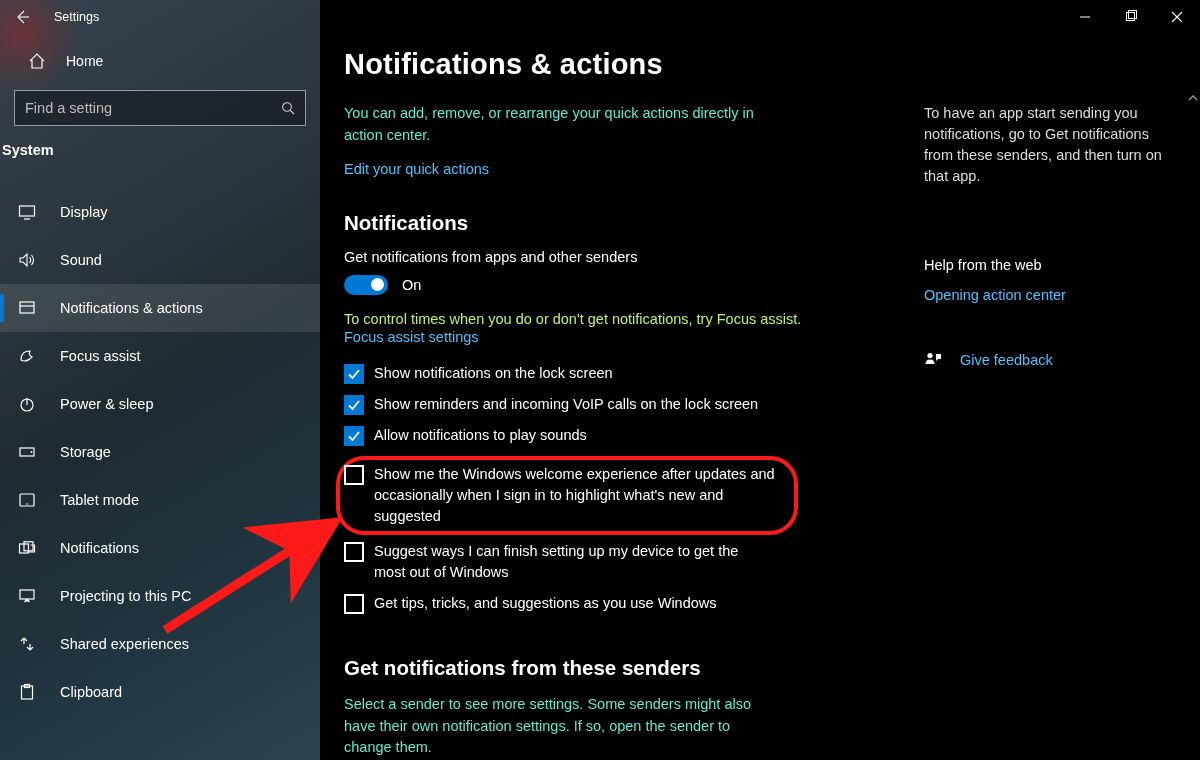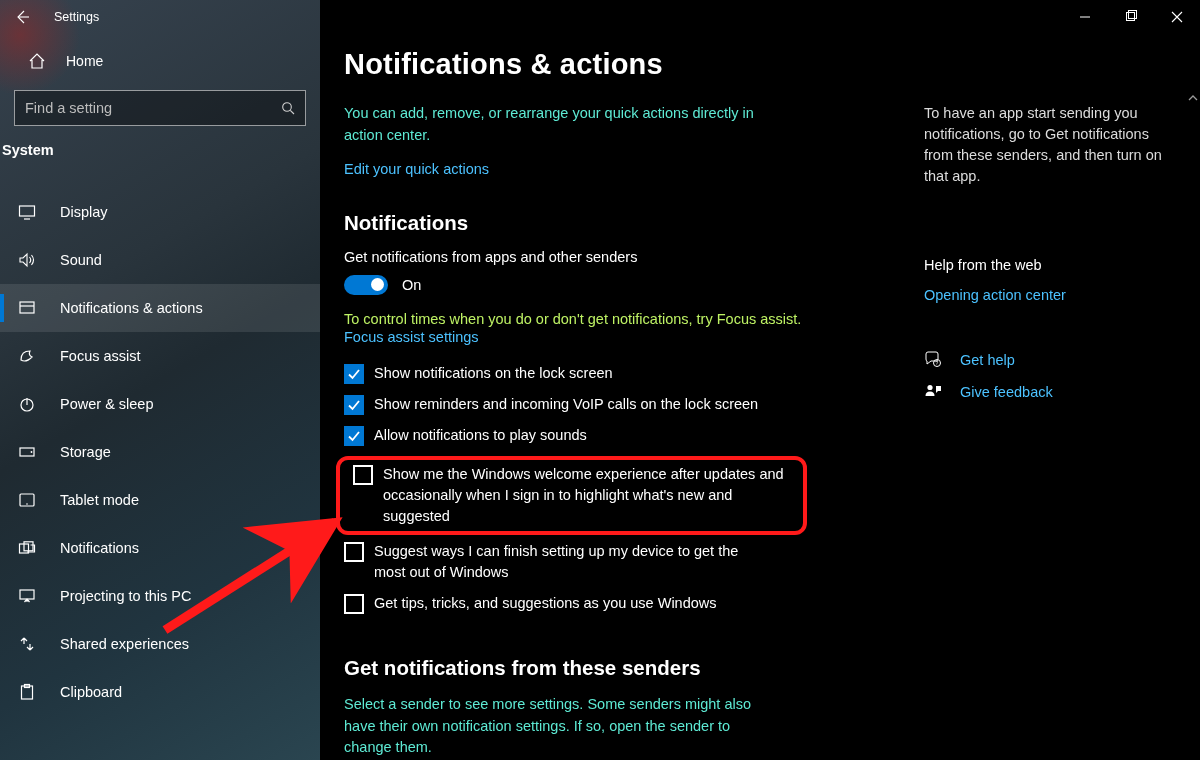--- a/index.html
+++ b/index.html
@@ -196,22 +196,22 @@
   }
   .check-list { margin-top: 18px; }
   .check-row {
     display: flex;
     align-items: flex-start;
     margin-bottom: 10px;
     max-width: 420px;
   }
   .check-row.highlighted {
     border: 4px solid #ff1a1a;
-    border-radius: 12px;
-    padding: 4px 10px 4px 13px;
+    border-radius: 28px;
+    padding: 4px 10px 4px 4px;
     margin-left: -8px;
     margin-top: 0px;
     margin-bottom: 6px;
     max-width: 440px;
   }
   .chk {
     width: 20px; height: 20px;
     box-sizing: border-box;
     display: flex; align-items: center; justify-content: center;
     margin-right: 10px;
@@ -490,30 +490,20 @@
     <div class="col-right">
       <div class="tip-block">To have an app start sending you notifications, go to Get notifications from these senders, and then turn on that app.</div>
 
       <div class="help-header" style="margin-top:70px">Help from the web</div>
       <a class="link">Opening action center</a>
 
       <div style="height:48px"></div>
       <div class="right-link-row">
         <span class="icon">
           <svg width="18" height="18" viewBox="0 0 18 18">
-              <path d="M2 3 Q2 1 4 1 H12 Q14 1 14 3 V8 Q14 10 12 10 H7 L3 13 V10 Q2 10 2 8 Z" stroke="#fff" stroke-width="1" fill="none"></path>
-              <circle cx="13" cy="12" r="3.5" stroke="#fff" stroke-width="1" fill="none"></circle>
-              <text x="13" y="14.2" text-anchor="middle" font-size="5" fill="#fff">?</text>
-            </svg>
-        </span>
-        <a class="link">Get help</a>
-      </div>
-      <div class="right-link-row">
-        <span class="icon">
-          <svg width="18" height="18" viewBox="0 0 18 18">
               <circle cx="6" cy="4.5" r="2.6" fill="#fff"></circle>
               <path d="M1.5 13 Q1.5 8.5 6 8.5 Q10.5 8.5 10.5 13 Z" fill="#fff"></path>
               <path d="M12 3 H17 V8 H14 L12 10 Z" fill="#fff"></path>
             </svg>
         </span>
         <a class="link">Give feedback</a>
       </div>
     </div>
   </div>
 

